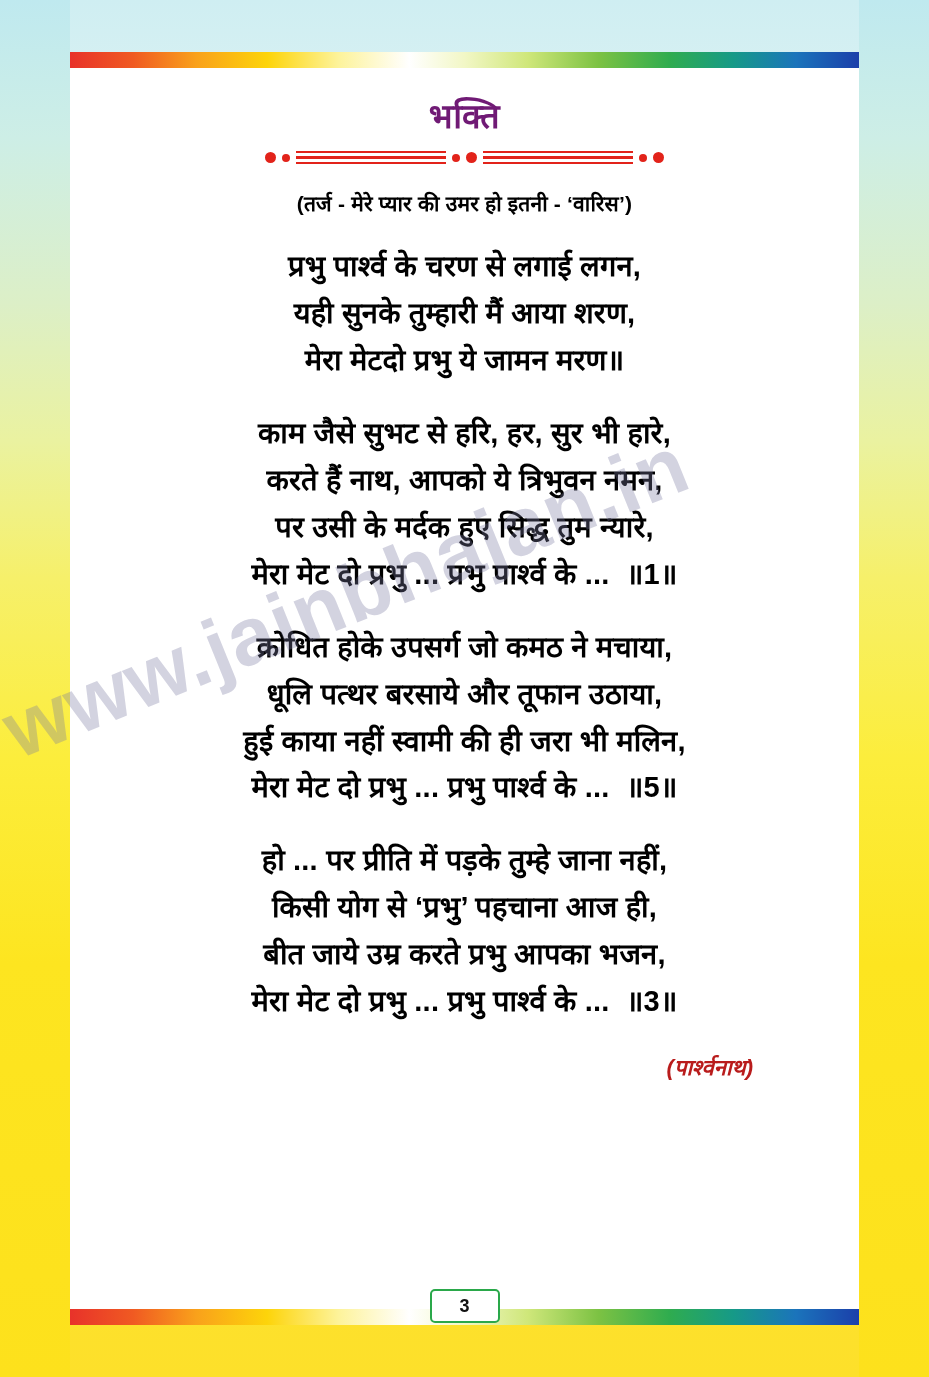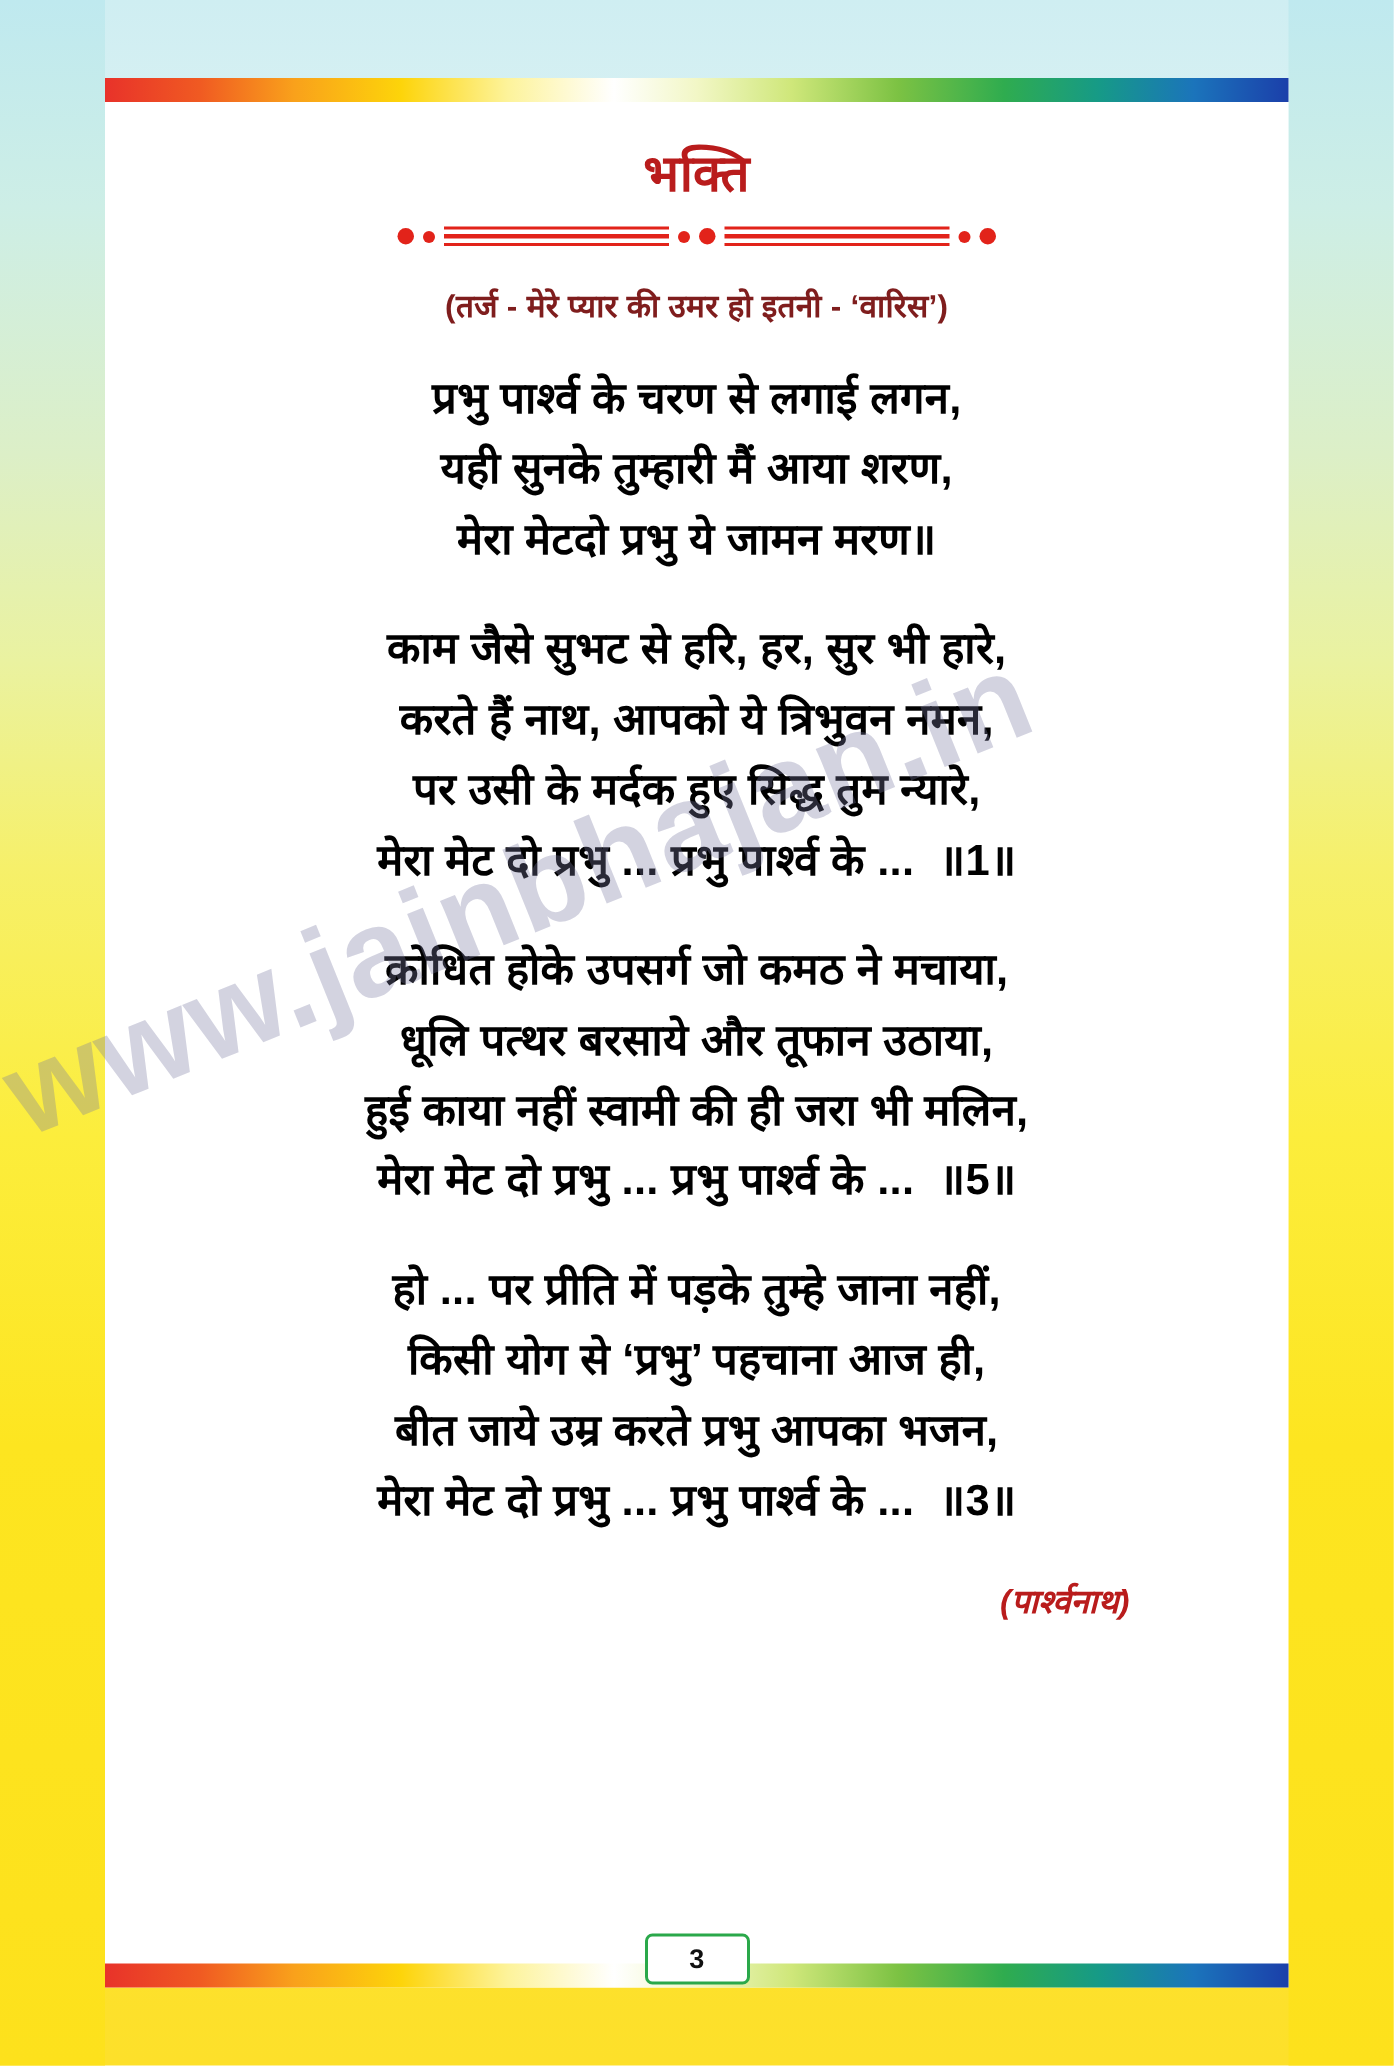--- a/index.html
+++ b/index.html
@@ -102,21 +102,21 @@
     left: 0;
     right: 0;
     top: 16px;
     bottom: 16px;
     padding: 22px 34px 0 34px;
     box-sizing: border-box;
   }
 
   .doc-title {
     text-align: center;
-    color: #b91c1c;
+    color: #701a75;
     font-size: 34px;
     font-weight: bold;
     letter-spacing: 0.5px;
     margin: 6px 0 4px 0;
     line-height: 1.2;
   }
 
   
   .divider {
     display: flex;
@@ -149,21 +149,21 @@
     height: 2px;
     background: #e2231a;
   }
   .dv-lines span:nth-child(1) { top: 0px; }
   .dv-lines span:nth-child(2) { top: 5px; height: 3px; }
   .dv-lines span:nth-child(3) { top: 11px; }
 
   .tune-line {
     text-align: center;
     font-size: 21px;
-    color: #7f1d1d;
+    color: #000000;
     margin: 4px 0 26px 0;
     font-weight: 600;
     letter-spacing: 0.2px;
   }
 
   .stanza {
     margin: 0 0 26px 0;
   }
   .verse-line {
     text-align: center;

